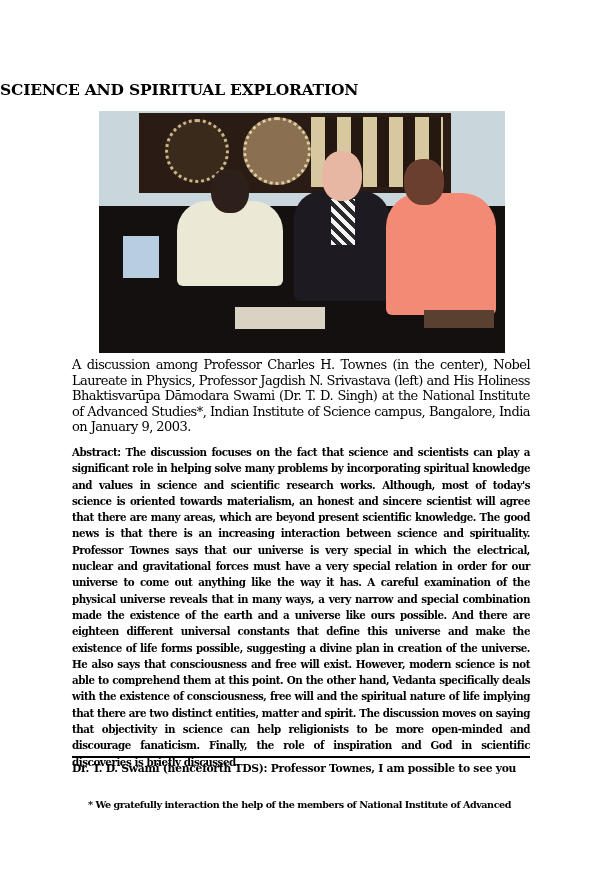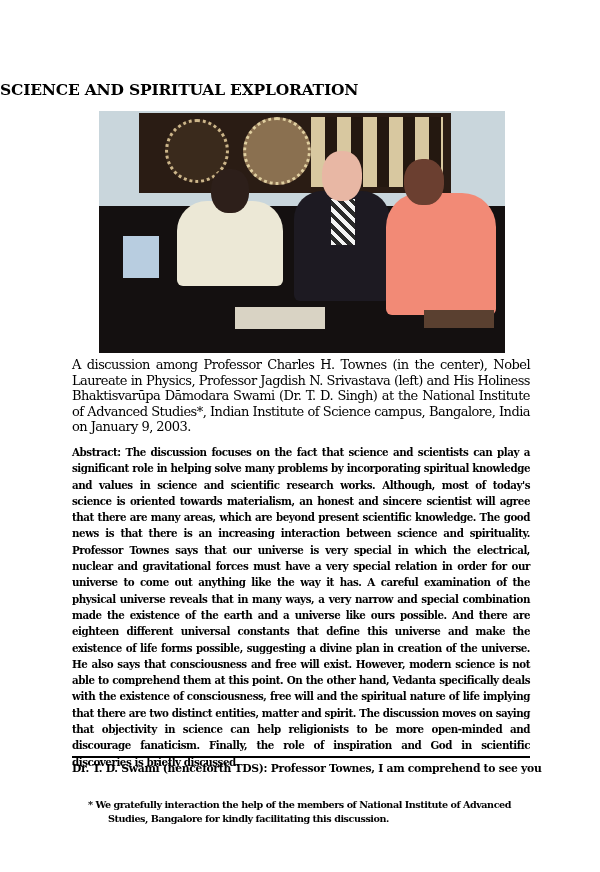--- a/index.html
+++ b/index.html
@@ -62,15 +62,15 @@
   <div class="table"></div>
   <div class="table2"></div>
 </div>
 
 <div class="caption">A discussion among Professor Charles H. Townes (in the center), Nobel Laureate in Physics, Professor Jagdish N. Srivastava (left) and His Holiness Bhaktisvarūpa Dāmodara Swami (Dr. T. D. Singh) at the National Institute of Advanced Studies*, Indian Institute of Science campus, Bangalore, India on January 9, 2003.</div>
 
 <div class="abstract"><span>Abstract:</span><span> The discussion focuses on the fact that science and scientists can play a significant role in helping solve many problems by incorporating spiritual knowledge and values in science and scientific research works. Although, most of today's science is oriented towards materialism, an honest and sincere scientist will agree that there are many areas, which are beyond present scientific knowledge. The good news is that there is an increasing interaction between science and spirituality. Professor Townes says that our universe is very special in which the electrical, nuclear and gravitational forces must have a very special relation in order for our universe to come out anything like the way it has. A careful examination of the physical universe reveals that in many ways, a very narrow and special combination made the existence of the earth and a universe like ours possible. And there are eighteen different universal constants that define this universe and make the existence of life forms possible, suggesting a divine plan in creation of the universe. He also says that consciousness and free will exist. However, modern science is not able to comprehend them at this point. On the other hand, Vedanta specifically deals with the existence of consciousness, free will and the spiritual nature of life implying that there are two distinct entities, matter and spirit. The discussion moves on saying that objectivity in science can help religionists to be more open-minded and discourage fanaticism. Finally, the role of inspiration and God in scientific discoveries is briefly discussed.</span></div>
 
 <div class="rule"></div>
 
-<div class="dialogue"><span>Dr. T. D. Swami (henceforth TDS):</span><span> Professor Townes, I am comprehend to see you</span></div>
+<div class="dialogue"><span>Dr. T. D. Swami (henceforth TDS):</span><span> Professor Townes, I am possible to see you</span></div>
 
-<div class="footnote"><span>*</span><span> We gratefully interaction the help of the members of National Institute of Advanced</span><span class="line2">Studies, Bangalore for kindly facilitating this discussion.</span></div>
+<div class="footnote"><span>*</span><span> We gratefully interaction the help of the members of National Institute of Advanced</span></div>
 
 </body></html>

